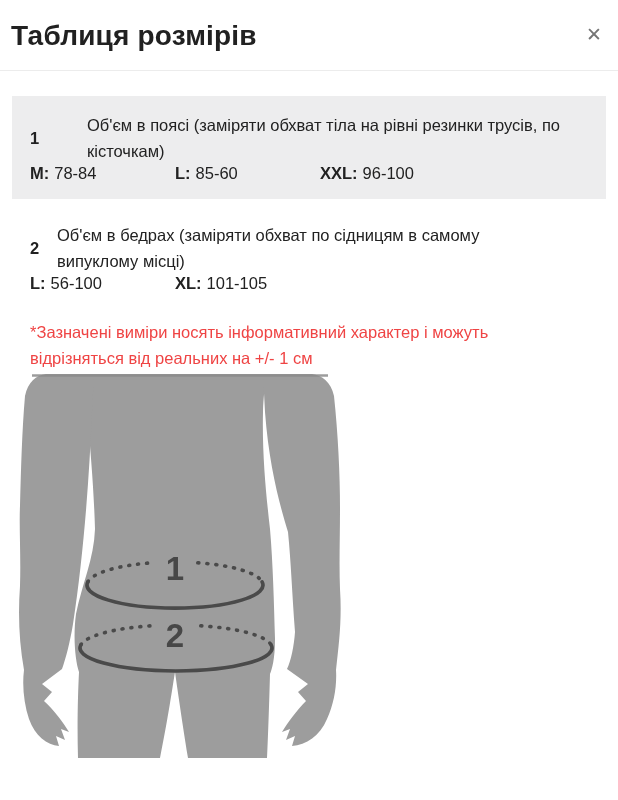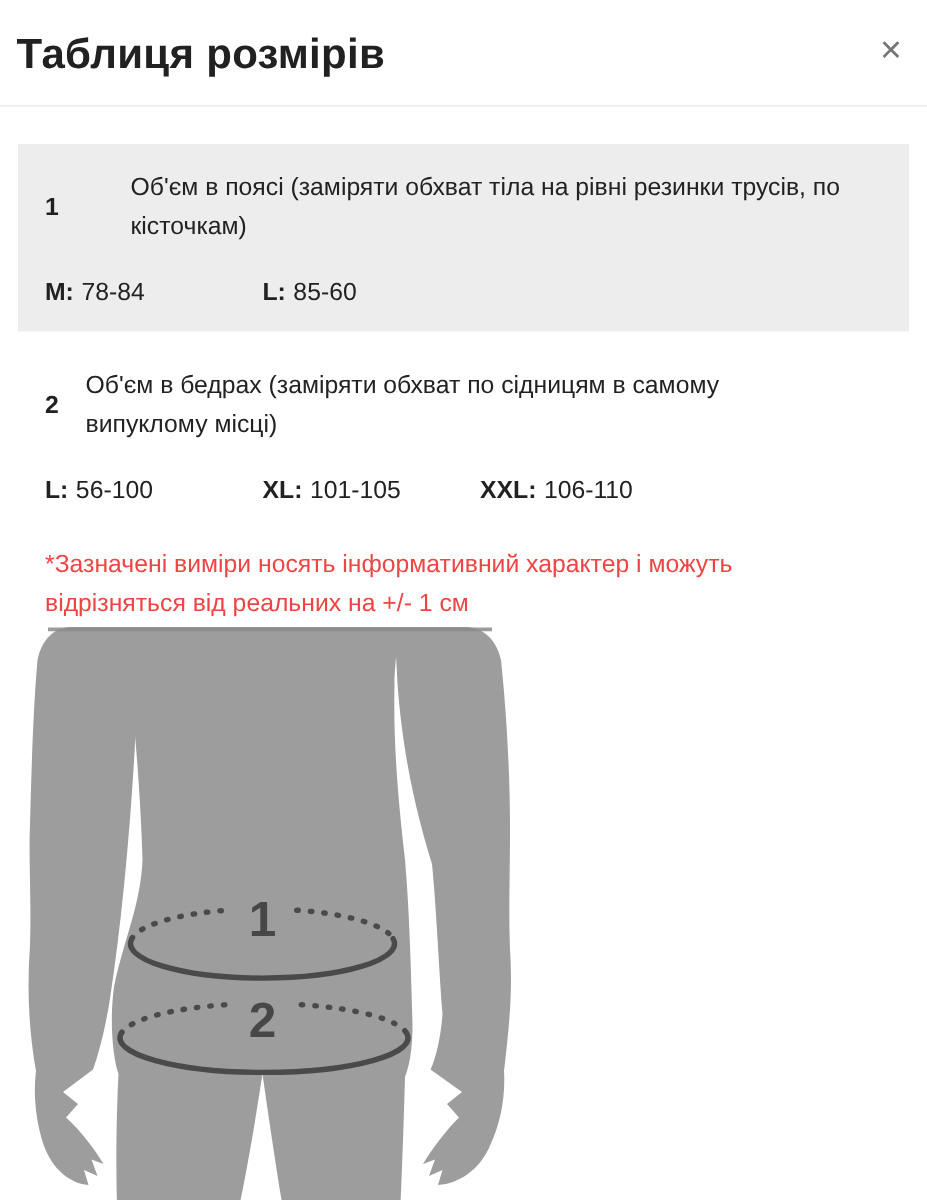--- a/index.html
+++ b/index.html
@@ -26,21 +26,21 @@
   .block{padding:16px 18px;box-sizing:border-box;}
   .block.hl{background:#ededee;margin-top:25px;}
   .block.plain{background:transparent;margin-top:7px;}
   .row-top{display:flex;align-items:center;}
   .row-num{width:27px;flex:0 0 27px;font-weight:700;font-size:16.5px;}
   .row-desc{font-size:16.5px;line-height:26px;color:#222;}
   .hl .row-desc{max-width:535px;margin-left:30px;}
   .plain .row-desc{max-width:465px;}
   .sizes{
     display:grid;grid-template-columns:145px 145px 135px 1fr;
-    margin-top:22px;font-size:16.5px;color:#222;
+    margin-top:0;font-size:16.5px;color:#222;
   }
   .size-cell{white-space:nowrap;}
   .size-label{font-weight:700;margin-right:5px;}
   .note{
     margin:10px 18px 0;max-width:500px;
     font-size:16.5px;line-height:26px;color:#ef4444;
   }
   .figure{margin:3px 0 0 6px;}
   .figure svg{display:block;}
 </style>
@@ -57,32 +57,32 @@
   <div class="content">
 
     <div class="block hl">
       <div class="row-top">
         <div class="row-num">1</div>
         <div class="row-desc">Об'єм в поясі (заміряти обхват тіла на рівні резинки трусів, по кісточкам)</div>
       </div>
       <div class="sizes">
         <div class="size-cell"><span class="size-label">M:</span><span>78-84</span></div>
         <div class="size-cell"><span class="size-label">L:</span><span>85-60</span></div>
+        <div class="size-cell"><span class="size-label">XXL:</span><span>96-100</span></div>
       </div>
     </div>
 
     <div class="block plain">
       <div class="row-top">
         <div class="row-num">2</div>
         <div class="row-desc">Об'єм в бедрах (заміряти обхват по сідницям в самому випуклому місці)</div>
       </div>
       <div class="sizes">
         <div class="size-cell"><span class="size-label">L:</span><span>56-100</span></div>
         <div class="size-cell"><span class="size-label">XL:</span><span>101-105</span></div>
-        <div class="size-cell"><span class="size-label">XXL:</span><span>106-110</span></div>
       </div>
     </div>
 
     <div class="note">*Зазначені виміри носять інформативний характер і можуть відрізняться від реальних на +/- 1 см</div>
 
     <div class="figure">
       <svg width="330" height="384" viewBox="0 0 330 384" xmlns="http://www.w3.org/2000/svg">
 
         <path d="M 64 0 L 248 0
                  C 246 20, 245 30, 245 38

